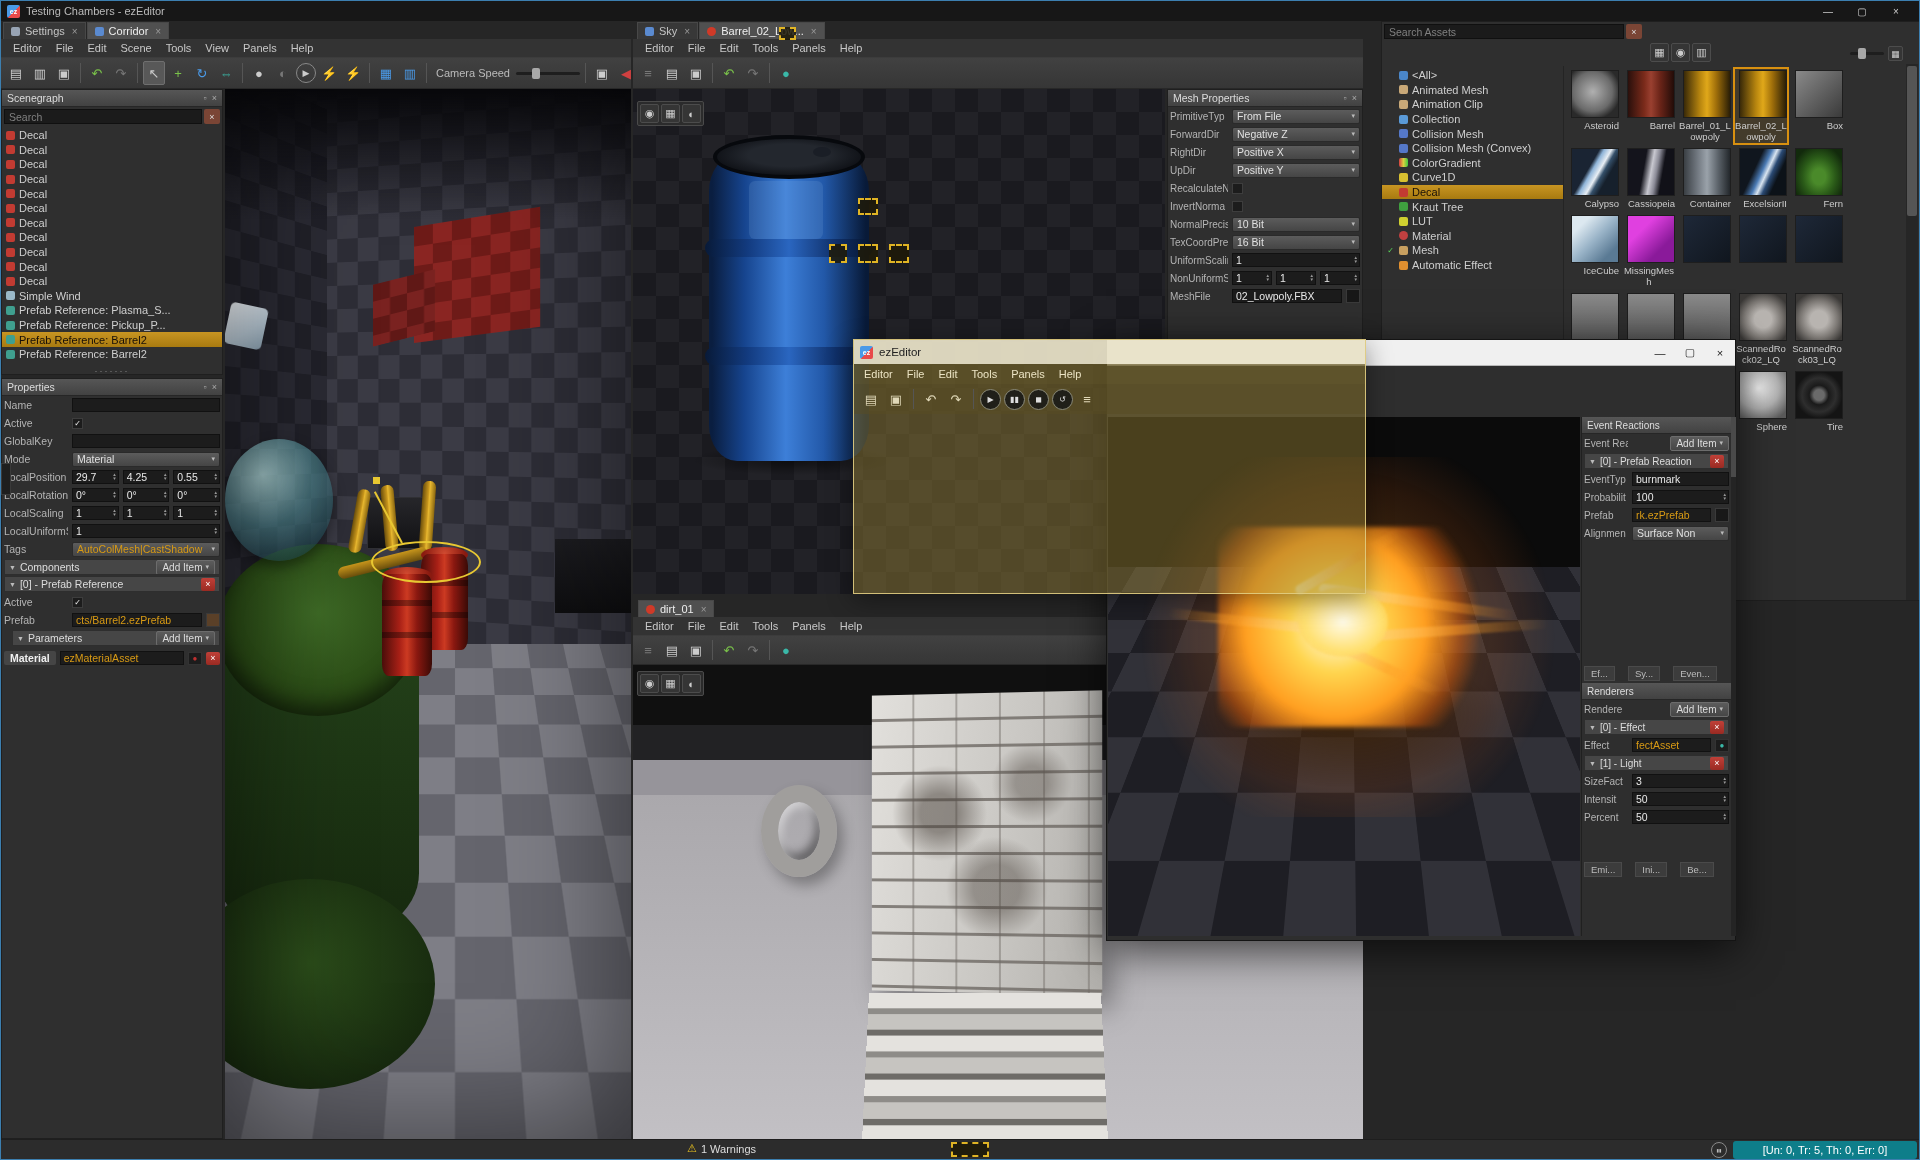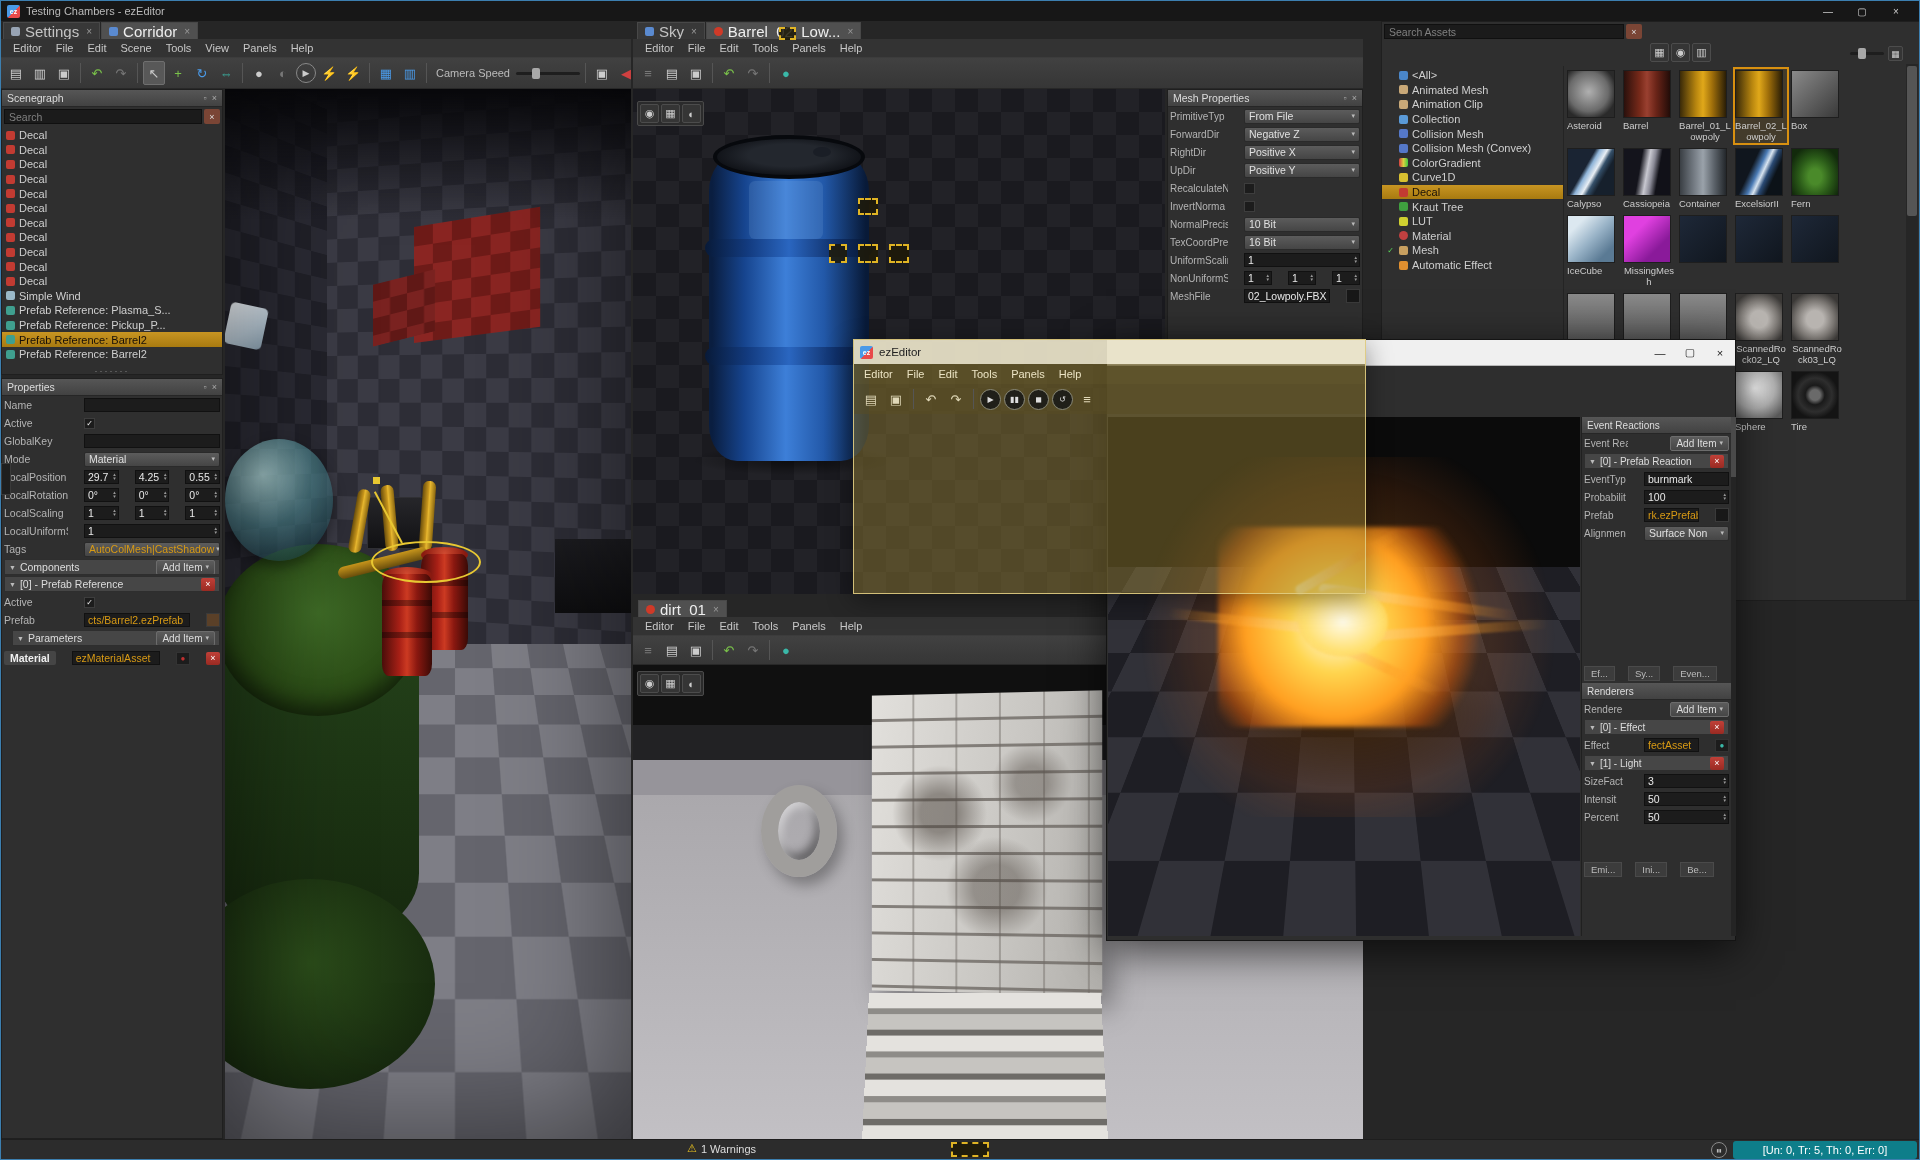--- a/index.html
+++ b/index.html
@@ -7,21 +7,21 @@
 body{position:relative;background:#262626;font-family:"Liberation Sans",sans-serif;overflow:hidden;border:1px solid #3c7fb0}
 .abs{position:absolute}
 
 #titlebar{left:0;top:0;width:1918px;height:20px;background:#171717;display:flex;align-items:center;padding:0 6px;gap:6px}
 .appicon{width:13px;height:13px;background:linear-gradient(135deg,#4a9ae8 50%,#e84a4a 50%);border-radius:2px;font-size:7px;color:#fff;display:flex;align-items:center;justify-content:center;font-weight:bold}
 #titlebar .title{font-size:11px;color:#bbb}
 .winbtns{margin-left:auto;display:flex}
 .wbtn{width:34px;height:20px;display:flex;align-items:center;justify-content:center;color:#ccc;font-size:10px}
 
 .tabrow{display:flex;gap:1px;height:17px}
-.tab{height:17px;background:#383838;border:1px solid #484848;border-bottom:none;display:flex;align-items:center;gap:5px;padding:0 7px;font-size:15px;color:#c4c4c4;white-space:nowrap}
+.tab{height:17px;background:#383838;border:1px solid #484848;border-bottom:none;display:flex;align-items:center;gap:5px;padding:0 7px;font-size:11px;color:#c4c4c4;white-space:nowrap}
 .tab.active{background:#505050;color:#eee}
 .tabicon{width:9px;height:9px;border-radius:2px;flex:none}
 .ti-gray{background:#98a4b4}.ti-blue{background:#5a8ad0}.ti-amber{background:#c89a40}
 .ti-red{background:#d03a28;border-radius:50%}
 .tclose{font-size:10px;color:#999;margin-left:2px}.tclose::after{content:"×"}
 
 .menurow{display:flex;align-items:center;gap:2px;padding:0 6px;height:18px;background:#333}
 .mitem{font-size:11px;color:#c8c8c8;padding:1px 6px;border-radius:2px}
 .toolbar{display:flex;align-items:center;gap:2px;padding:0 4px;height:32px;background:linear-gradient(#414141,#363636);border-bottom:1px solid #282828;border-top:1px solid #3c3c3c}
 .tbtn{min-width:22px;height:24px;border-radius:2px;display:flex;align-items:center;justify-content:center;font-size:13px;color:#ccc;padding:0 2px}
@@ -46,21 +46,21 @@
 .trow.sel{background:linear-gradient(#c89522,#a87a10);color:#181008}
 .ticon{width:9px;height:9px;border-radius:2px;flex:none}
 .ic-decal,.ai-decal{background:#c23b32}.ic-wind{background:#9ab8c8}.ic-prefab{background:#3f9f8f}
 .ai-all{background:#4a86c8}.ai-anim{background:#c8a878}.ai-coll{background:#5a9ad8}.ai-colm{background:#5578c8}
 .ai-grad{background:linear-gradient(90deg,#d84040,#d8d040,#40c840)}.ai-curve{background:#d8c030}
 .ai-tree{background:#3f9f3f}.ai-lut{background:#cfd030}.ai-mat{background:#c04040;border-radius:50%}
 .ai-mesh{background:#c8a060}.ai-particle{background:#e08f2f}
 .tcheck{width:9px;font-size:8px;color:#5ad85a;flex:none;text-align:center}
 .dots{font-size:9px;color:#888;text-align:center;letter-spacing:2px;line-height:8px}
 
-.prow{display:flex;align-items:center;height:18px;padding:0 2px;gap:16px}
+.prow{display:flex;align-items:center;height:18px;padding:0 2px;gap:4px}
 .plbl{width:64px;font-size:10.5px;color:#b4b4b4;white-space:nowrap;overflow:hidden;flex:none}
 .pinp{flex:1;height:14px;background:#1c1c1c;border:1px solid #111;color:#e8e8e8;font-size:10.5px;display:flex;align-items:center;padding:0 3px;min-width:0;white-space:nowrap;overflow:hidden}
 .gold{color:#d89a14}
 .pdd{flex:1;height:15px;background:linear-gradient(#5c5c5c,#454545);border:1px solid #2a2a2a;border-radius:2px;color:#e0e0e0;font-size:10.5px;display:flex;align-items:center;padding:0 4px;min-width:0;white-space:nowrap;overflow:hidden}
 .pdd::after{content:"▾";font-size:7px;color:#bbb;margin-left:auto;padding-left:2px}
 .spn{flex:1;height:14px;background:#1c1c1c;border:1px solid #111;color:#e8e8e8;font-size:10.5px;display:flex;align-items:center;padding:0 1px 0 3px;justify-content:space-between;min-width:0;white-space:nowrap;overflow:hidden}
 .updn{display:flex;flex-direction:column;line-height:3.6px;font-size:4.5px;color:#999;flex:none}
 .updn::before{content:"▲"}.updn::after{content:"▼"}
 .chk{width:11px;height:11px;background:#1c1c1c;border:1px solid #3d3d3d;display:flex;align-items:center;justify-content:center;font-size:8px;color:#eee;flex:none}
 .chk.on::after{content:"✓"}
@@ -72,21 +72,21 @@
 .browse{width:14px;height:14px;background:#181818;border:1px solid #3a3a3a;flex:none}
 .browse.brown{background:#5a4028}
 .dotbtn{width:14px;height:13px;background:#1c1c1c;border:1px solid #333;display:flex;align-items:center;justify-content:center;flex:none}
 .dotbtn::after{content:"●";font-size:8px;color:#c03030}
 .dotbtn.teal::after{color:#3ab8a8}
 .matlbl{font-size:10.5px;font-weight:bold;color:#f0f0f0;background:#454545;padding:1px 6px;border-radius:2px;flex:none}
 
 #asset-browser{left:1380px;top:20px;width:540px;height:580px;background:#2f2f2f;border:1px solid #1f1f1f}
 .ab-tabstrip{height:18px;background:#262626;display:flex;padding:1px 2px 0}
 .agrid{position:absolute;left:184px;top:42px;width:338px;height:536px;display:grid;grid-template-columns:repeat(5,54px);gap:2px;align-content:start;overflow:hidden;padding-top:4px}
-.acell{display:flex;flex-direction:column;align-items:flex-start;padding:2px 1px}
+.acell{display:flex;flex-direction:column;align-items:flex-end;padding:2px 1px}
 .acell.sel{outline:2px solid #d89010;outline-offset:-1px;background:rgba(216,144,16,.12)}
 .thumb{width:48px;height:48px;background:#303030;border:1px solid #1e1e1e;position:relative;overflow:hidden;flex:none}
 .thumb-inner{position:absolute;left:0;top:0;right:0;bottom:0}
 .alabel{font-size:9.5px;color:#ccc;text-align:center;line-height:11px;word-break:break-all;margin-top:2px;min-height:11px;max-width:54px}
 .t-asteroid{background:radial-gradient(circle at 45% 45%,#b0b0b0,#6a6a6a 55%,#2a2a2a 78%)}
 .t-barrel{background:linear-gradient(90deg,#2a100c,#7a2a1a 35%,#9a4030 50%,#6a2418 70%,#220c08)}
 .t-barrel1,.t-barrel2{background:linear-gradient(90deg,#3a2a08,#b8860f 35%,#e0a81a 50%,#a06f0a 70%,#2a1e06)}
 .t-box{background:linear-gradient(135deg,#8a8a8a,#5a5a5a 60%,#3a3a3a)}
 .t-ship1{background:linear-gradient(120deg,#1a2433 38%,#8fb4d8 45%,#e8eef4 55%,#35506a 62%,#16202c 72%)}
 .t-ship2{background:linear-gradient(100deg,#14141c 35%,#c8c8d0 50%,#8a8a96 60%,#111118 72%)}

